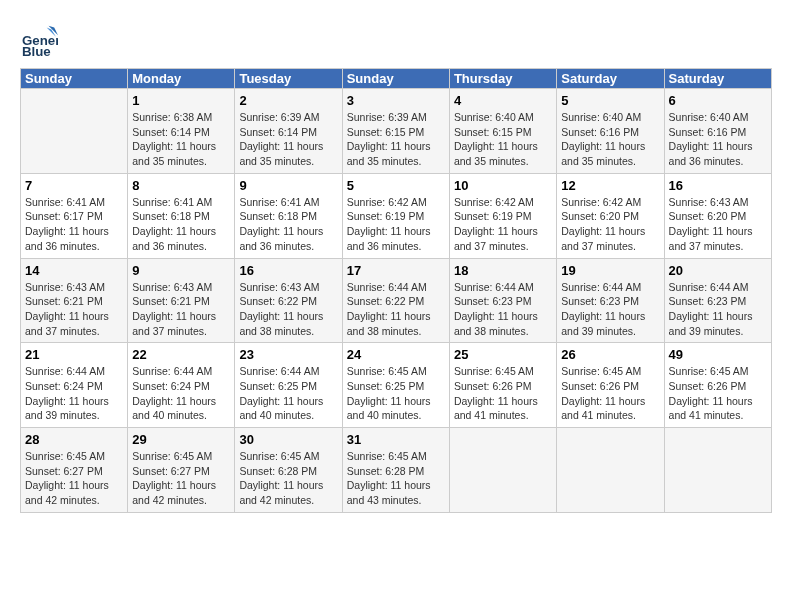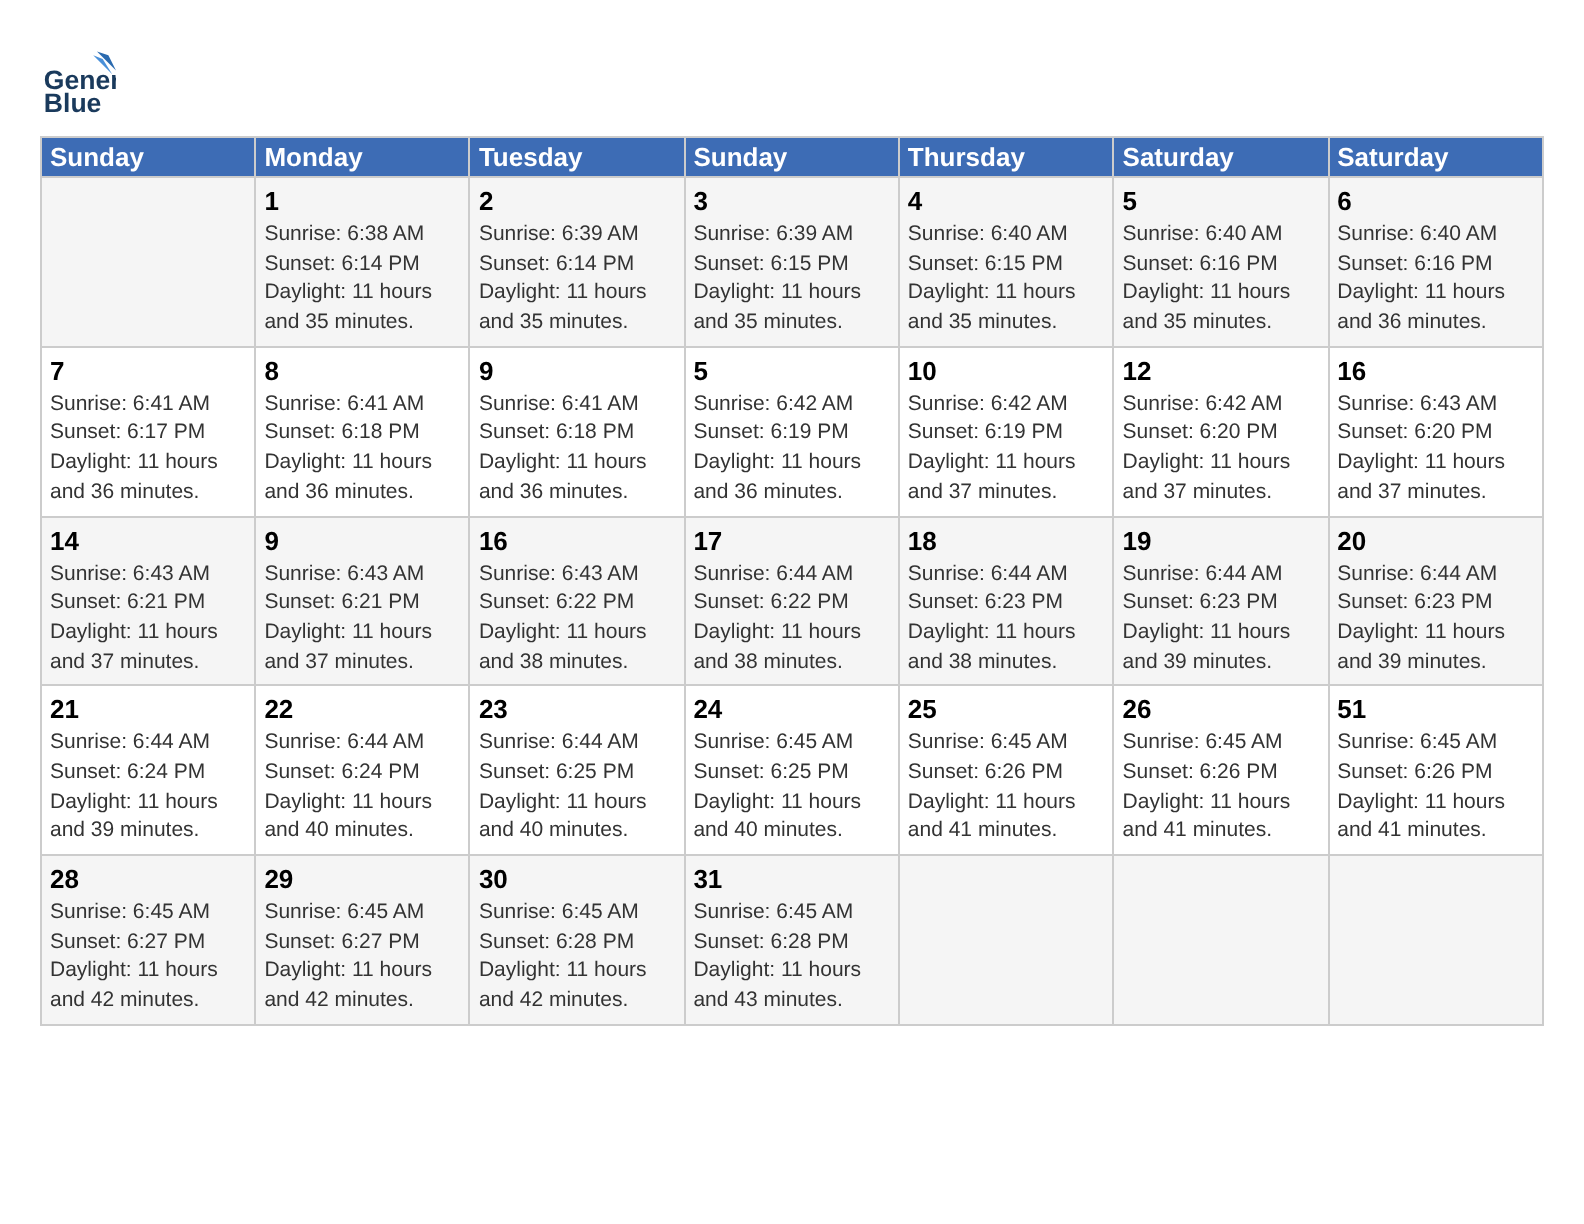--- a/index.html
+++ b/index.html
@@ -217,21 +217,21 @@
         </td>
         <td>
           <span class="day-num">25</span>
           <div class="day-info">Sunrise: 6:45 AM<br>Sunset: 6:26 PM<br>Daylight: 11 hours and 41 minutes.</div>
         </td>
         <td>
           <span class="day-num">26</span>
           <div class="day-info">Sunrise: 6:45 AM<br>Sunset: 6:26 PM<br>Daylight: 11 hours and 41 minutes.</div>
         </td>
         <td>
-          <span class="day-num">51</span>
+          <span class="day-num">49</span>
           <div class="day-info">Sunrise: 6:45 AM<br>Sunset: 6:26 PM<br>Daylight: 11 hours and 41 minutes.</div>
         </td>
       </tr>
       <tr>
         <td>
           <span class="day-num">28</span>
           <div class="day-info">Sunrise: 6:45 AM<br>Sunset: 6:27 PM<br>Daylight: 11 hours and 42 minutes.</div>
         </td>
         <td>
           <span class="day-num">29</span>

